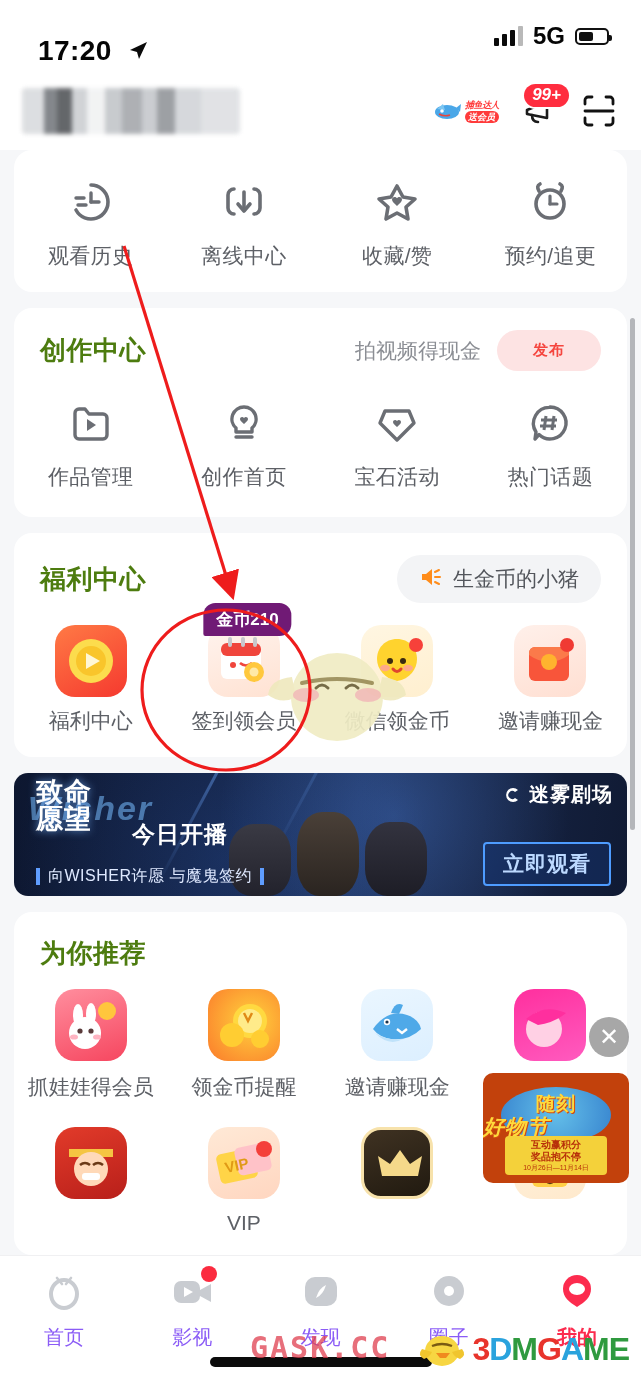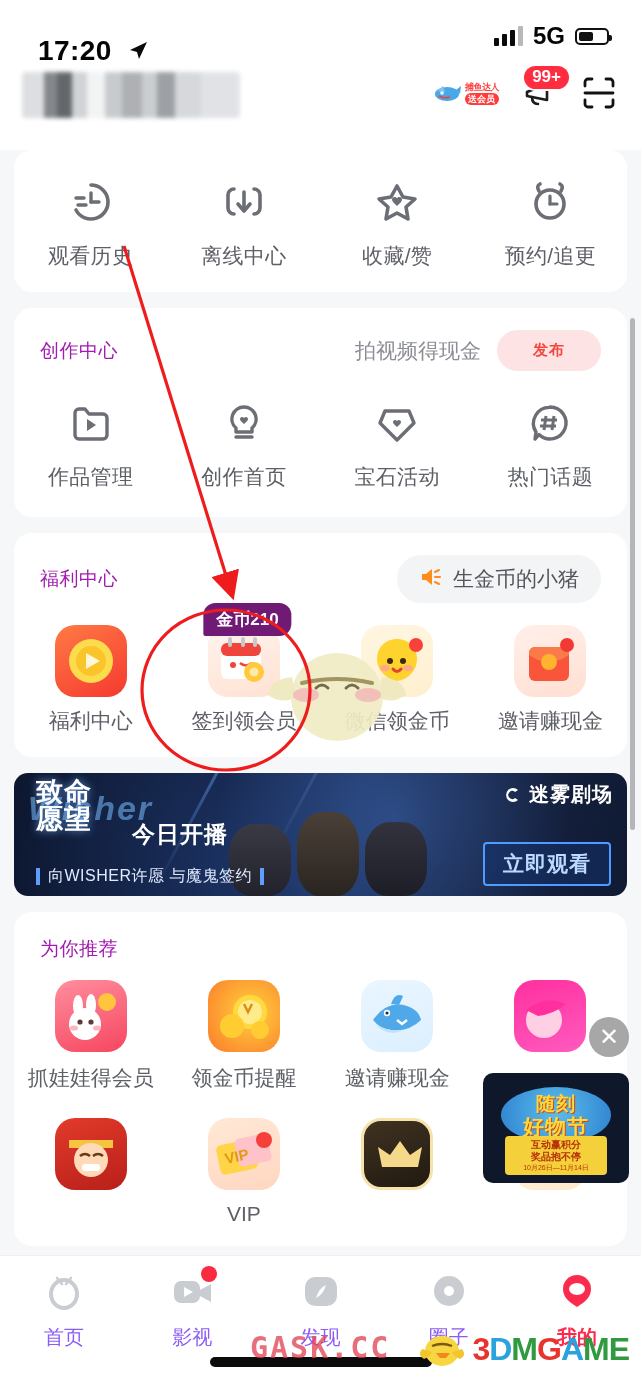--- a/index.html
+++ b/index.html
@@ -25,22 +25,22 @@
   .bars { display:flex; align-items:flex-end; gap:3px; height:20px; }
   .bars i { width:5px; background:#0a0a0a; border-radius:1px; display:block; }
   .bars i:nth-child(1){ height:8px; } .bars i:nth-child(2){ height:12px; }
   .bars i:nth-child(3){ height:16px; } .bars i:nth-child(4){ height:20px; background:#b9b9b9;}
   .batt { width:34px; height:17px; border:2px solid #111; border-radius:5px; position:relative; padding:2px; }
   .batt::after{ content:""; position:absolute; right:-5px; top:5px; width:3px; height:6px; background:#111; border-radius:0 2px 2px 0;}
   .batt i { display:block; height:100%; width:55%; background:#111; border-radius:2px; }
 
   
   .header {
-    background:#fff; height:78px; display:flex; align-items:flex-start;
-    justify-content:space-between; padding:0 22px 0 18px;
+    background:#fff; height:78px; display:flex; align-items:center;
+    justify-content:space-between; padding:0 22px 0 18px;font-style:italic;
   }
   .profile-blur {
     width:218px; height:46px; margin-left:4px;
     background:
       linear-gradient(90deg,#d7d9dc 0 10%,#6f7378 10% 16%,#4a4d51 16% 23%,#c9ccd0 23% 30%,#f0f1f2 30% 38%,#bfc2c6 38% 46%,#a0a3a8 46% 55%,#c2c5c9 55% 62%,#8d9095 62% 70%,#cfd2d6 70% 82%,#dcdee1 82% 100%);
     border-radius:4px; filter:blur(2.2px); opacity:.85;
   }
   .hdr-right { display:flex; align-items:center; gap:18px; }
   .fish-promo {
     display:flex; align-items:center; gap:3px; height:34px;
@@ -62,21 +62,21 @@
   
   .content { position:absolute; top:150px; left:0; width:641px; height:1105px; overflow:hidden; }
   .card { background:#fff; border-radius:18px; margin:0 14px 16px; }
 
   .quad { display:flex; padding:26px 0 22px; }
   .quad-item { flex:1; display:flex; flex-direction:column; align-items:center; gap:14px; }
   .quad-ic { width:52px; height:52px; display:flex; align-items:center; justify-content:center; }
   .quad-label { font-size:21px; color:#5d6066; letter-spacing:.3px; }
 
   .sec-head { display:flex; align-items:center; padding:22px 26px 4px; }
-  .sec-title { font-size:19px; font-weight:400; color:#a21caf; letter-spacing:.5px; }
+  .sec-title { font-size:26px; font-weight:700; color:#4d7c0f; letter-spacing:.5px; }
   .sec-spacer { flex:1; }
   .sec-sub { font-size:21px; color:#8b8e94; margin-right:16px; }
   .pub-btn {
     background:#fde3e3; color:#f5463f; font-size:15px; font-weight:700;
     border-radius:26px; padding:11px 36px; letter-spacing:1px;
   }
   .pill-note {
     display:flex; align-items:center; gap:10px; background:#f3f4f6;
     border-radius:24px; padding:10px 22px;
   }
@@ -138,28 +138,28 @@
 
   
   .float-ad { position:absolute; right:12px; top:1073px; width:146px; z-index:20; }
   .float-close {
     position:absolute; right:0; top:-56px; width:40px; height:40px; border-radius:50%;
     background:rgba(120,120,120,.65); color:#fff; display:flex; align-items:center;
     justify-content:center; font-size:24px; line-height:1;
   }
   .float-card {
     width:146px; height:110px; border-radius:10px; overflow:hidden; position:relative;
-    background:#0f172a;
+    background:#c2410c;
   }
   .fa-cloud { position:absolute; left:18px; top:14px; width:110px; height:56px; border-radius:50%;
     background:radial-gradient(circle at 50% 45%,#5fc6f5,#2f86d8); opacity:.95; }
   .fa-t1 { position:absolute; left:0; right:0; top:18px; text-align:center; font-size:19px;
     font-weight:700; color:#ffd93b; letter-spacing:1px; text-shadow:1px 1px 0 #d2490f; }
-  .fa-t2 { position:absolute; left:0; right:0; top:40px; text-align:center; font-size:21px;
-    font-weight:700; color:#ffd93b; letter-spacing:1px; text-shadow:1px 1px 0 #d2490f; }
+  .fa-t2 { position:absolute; left:0; right:0; top:40px; text-align:left; font-size:21px;
+    font-weight:700; color:#ffd93b; letter-spacing:1px; text-shadow:1px 1px 0 #d2490f;font-style:italic; }
   .fa-ribbon { position:absolute; left:22px; right:22px; bottom:8px; background:#f4d13a;
     border-radius:4px; padding:3px 0; text-align:center; }
   .fa-r1 { font-size:10px; font-weight:700; color:#b8300a; line-height:12px; }
   .fa-r2 { font-size:10px; font-weight:700; color:#b8300a; line-height:12px; }
   .fa-r3 { font-size:7px; color:#b8300a; line-height:9px; }
 
   
   .scrollbar { position:absolute; right:6px; top:318px; width:5px; height:512px;
     background:#b4b6ba; border-radius:3px; z-index:15; }
 

